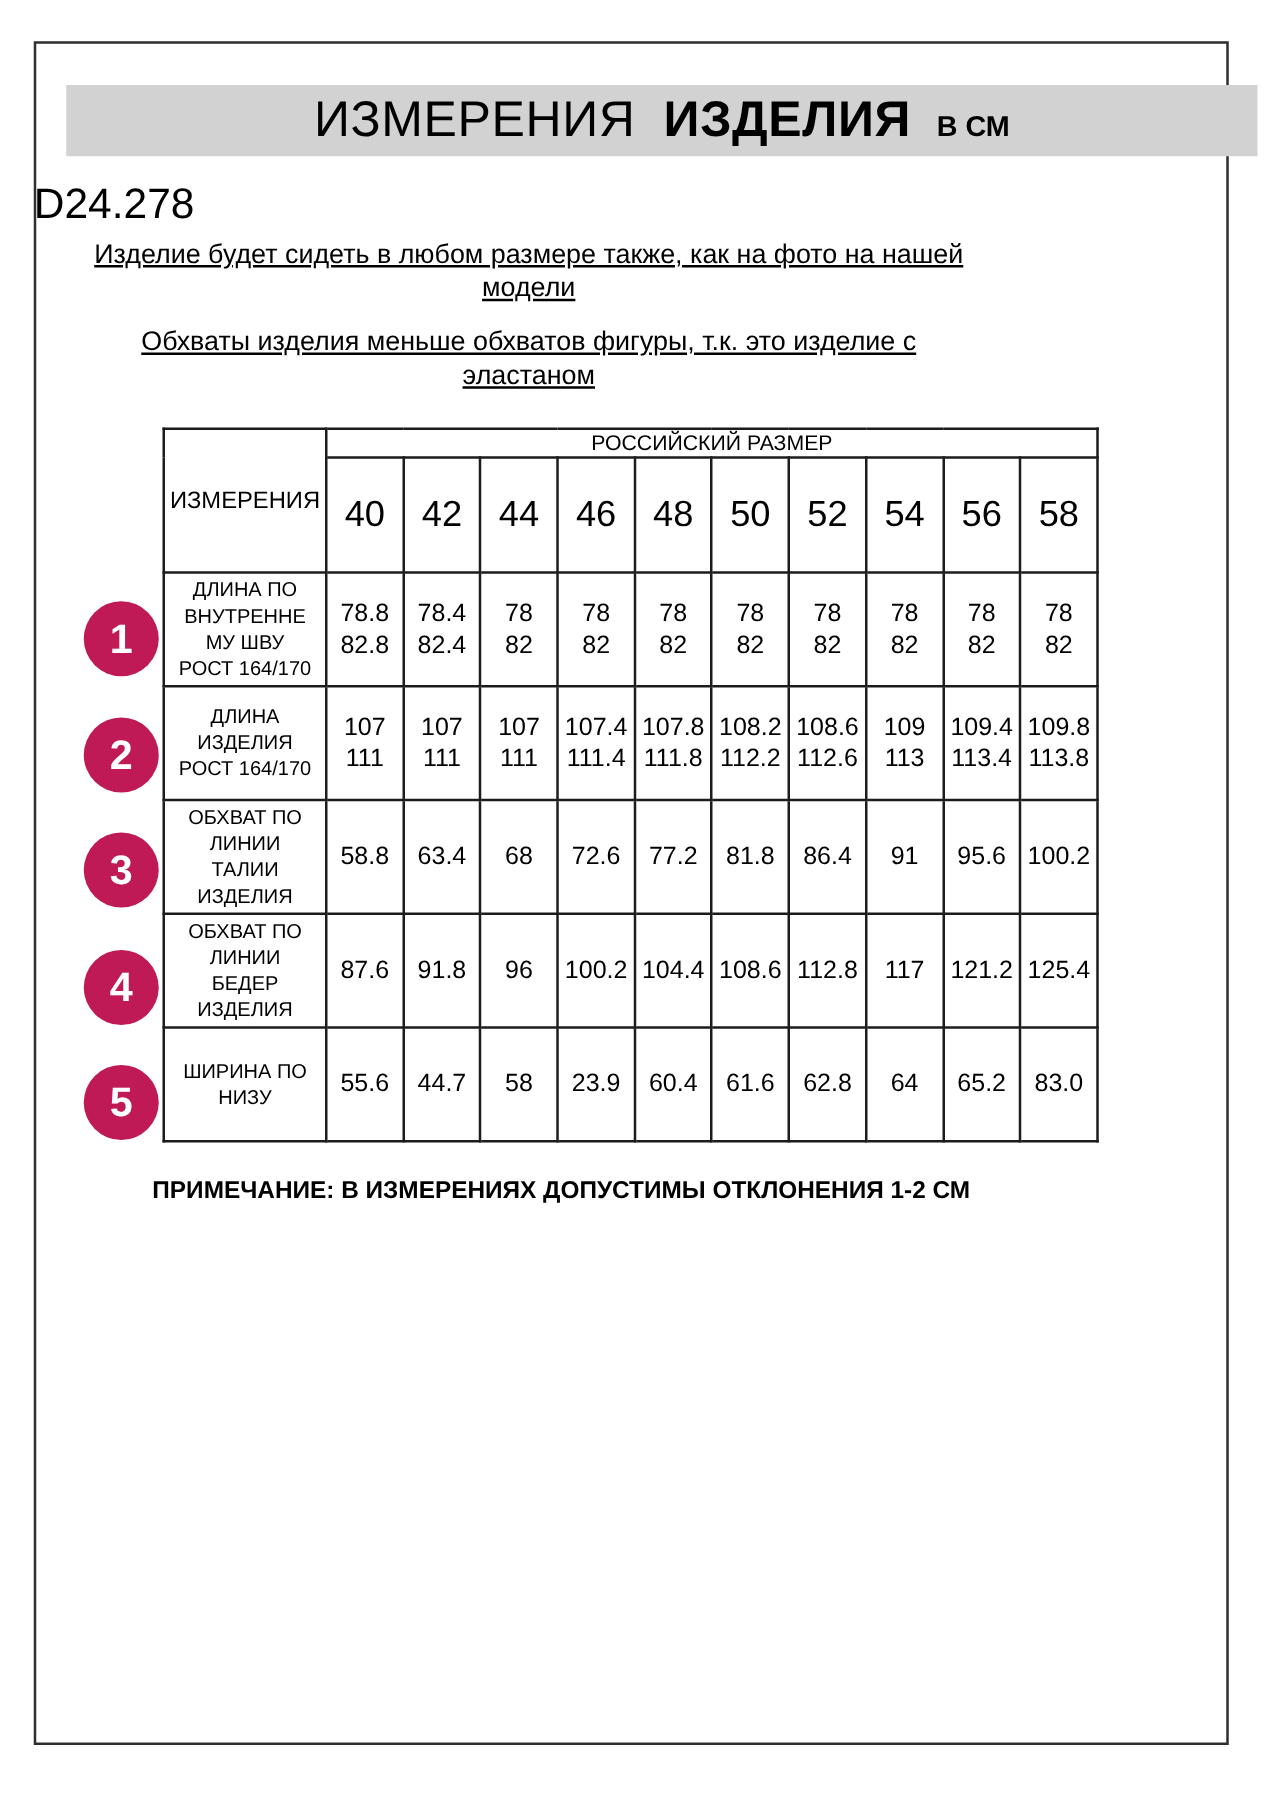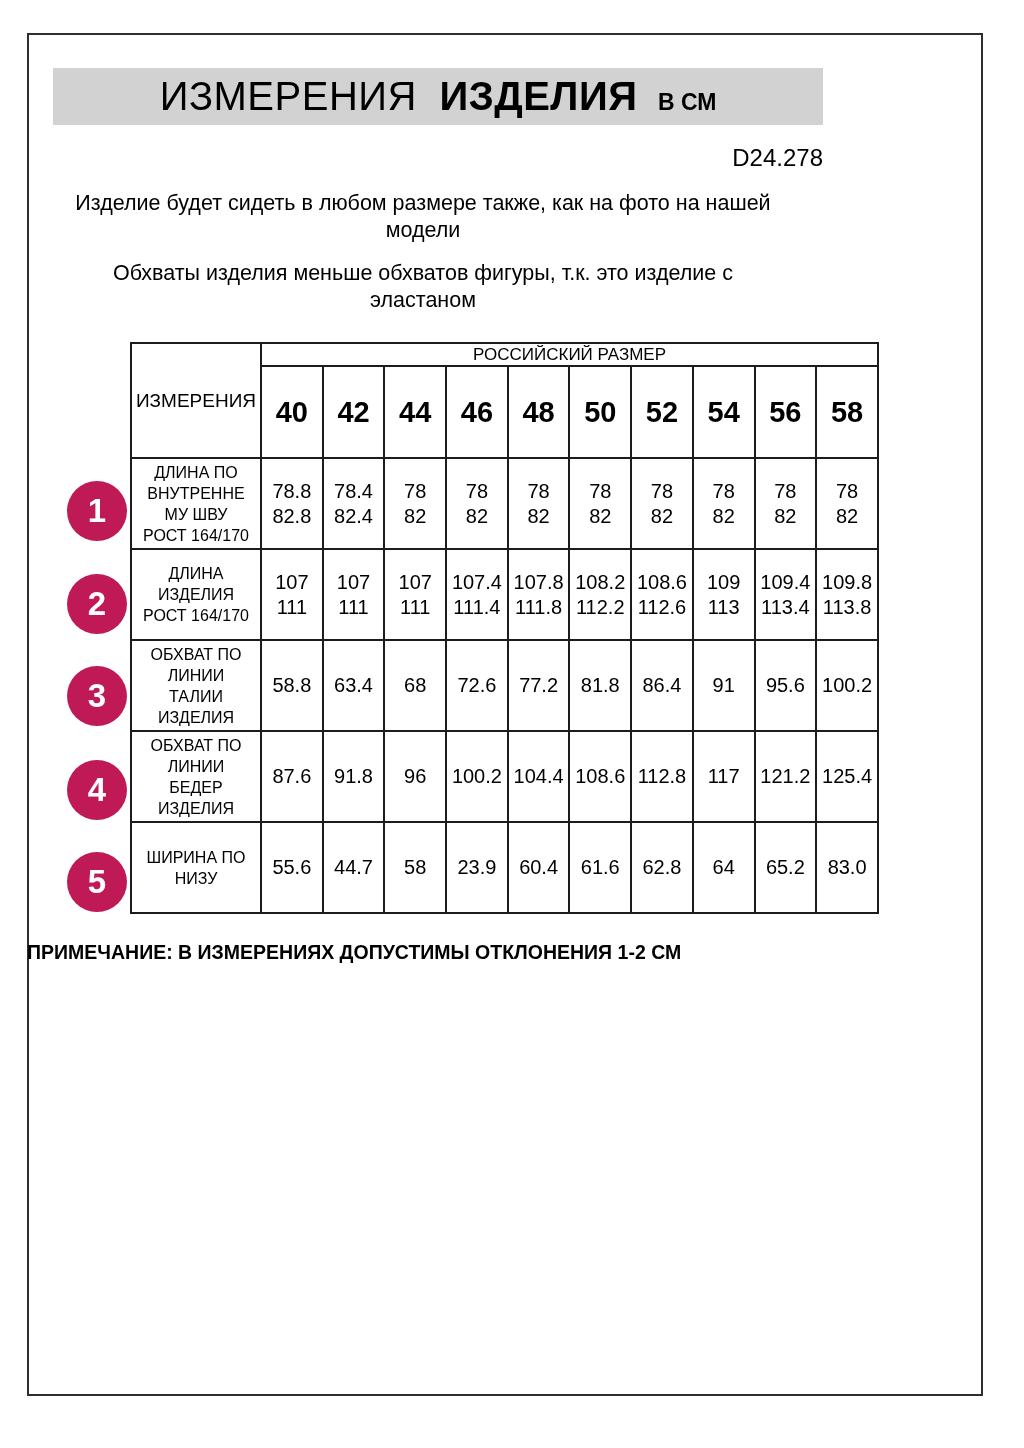--- a/index.html
+++ b/index.html
@@ -14,44 +14,45 @@
   .page-frame {
     position: absolute;
     left: 27px; top: 33px;
     width: 952px; height: 1359px;
     border: 2px solid #2e2e2e;
     background: #ffffff;
   }
   .title-band {
     position: absolute;
     left: 53px; top: 68px;
-    width: 770px; height: 57px;
+    width: 953px; height: 57px;
     background: #d2d2d2;
     display: flex;
     align-items: center;
     justify-content: center;
   }
   .title-band .title-line { white-space: nowrap; }
   .title-w1 { font-size: 40px; font-weight: 400; letter-spacing: 0.5px; }
   .title-w2 { font-size: 40px; font-weight: 700; margin-left: 18px; letter-spacing: 0.5px; }
   .title-w3 { font-size: 23px; font-weight: 600; margin-left: 16px; }
   .product-code {
     position: absolute;
     left: 27px; top: 144px; width: 796px;
-    text-align: right;
-    font-size: 24px;
+    text-align: left;
+    font-size: 34px;
     font-weight: 400;
   }
   .intro-para {
     position: absolute;
     left: 27px; width: 792px;
     text-align: center;
     font-size: 21.5px;
     line-height: 27px;
     white-space: pre-line;
+    text-decoration: underline;
   }
   .para-1 { top: 190px; }
   .para-2 { top: 260px; }
 
   table.size-table {
     position: absolute;
     left: 130px; top: 342px;
     width: 747px;
     border-collapse: collapse;
     table-layout: fixed;
@@ -59,21 +60,21 @@
   .size-table th, .size-table td {
     border: 2px solid #1c1c1c;
     padding: 0;
     text-align: center;
     vertical-align: middle;
     background: #fff;
     overflow: hidden;
   }
   .corner-cell { font-size: 19px; font-weight: 400; }
   .group-header-cell { height: 21px; font-size: 17px; font-weight: 400; }
-  .size-header-cell { height: 90px; font-size: 29px; font-weight: 700; }
+  .size-header-cell { height: 90px; font-size: 29px; font-weight: 400; }
   .row-label-cell {
     font-size: 16px;
     line-height: 21px;
     font-weight: 400;
     white-space: pre-line;
     height: 89px;
   }
   .value-cell {
     font-size: 20px;
     line-height: 25px;
@@ -94,20 +95,21 @@
     justify-content: center;
   }
   .circle-1 { top: 481px; }
   .circle-2 { top: 574px; }
   .circle-3 { top: 666px; }
   .circle-4 { top: 760px; }
   .circle-5 { top: 852px; }
   .footnote {
     position: absolute;
     left: 27px; top: 941px; width: 844px;
+    text-align: center;
     font-size: 19.5px;
     font-weight: 700;
   }
 </style>
 </head>
 <body>
 
 <div class="page-frame"></div>
 
 <div class="title-band">

